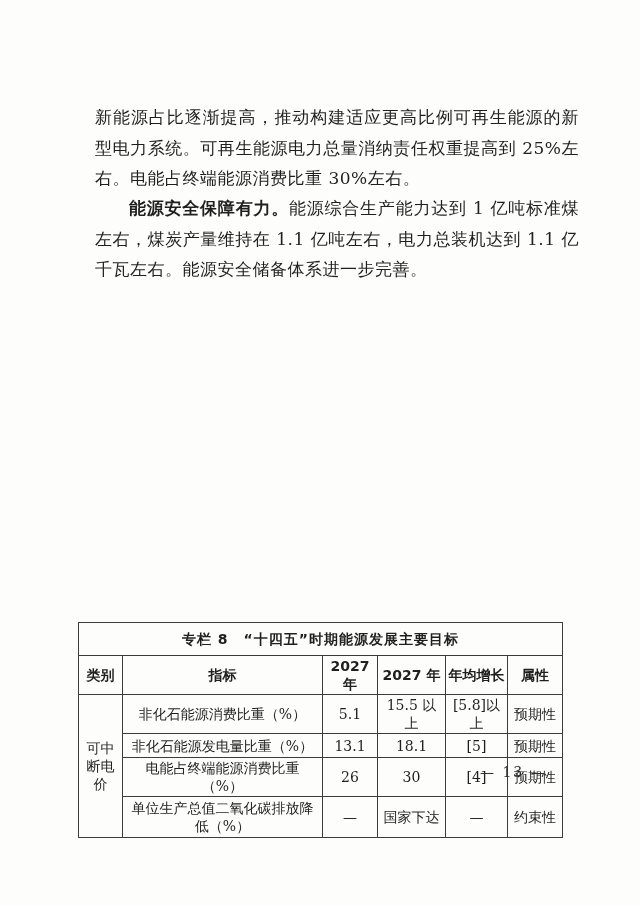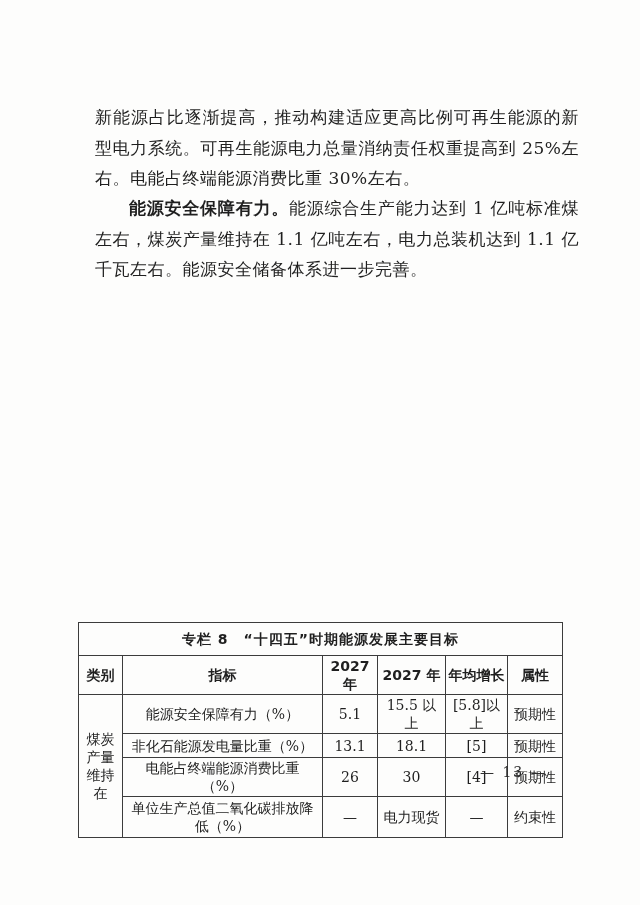--- a/index.html
+++ b/index.html
@@ -109,22 +109,22 @@
       </tr>
       <tr class="header-row">
         <td>类别</td>
         <td>指标</td>
         <td>2027 年</td>
         <td>2027 年</td>
         <td>年均增长</td>
         <td>属性</td>
       </tr>
       <tr class="data-row">
-        <td class="category-cell" rowspan="4">煤炭产量维持在</td>
-        <td>能源安全保障有力（%）</td>
+        <td class="category-cell" rowspan="4">可中断电价</td>
+        <td>非化石能源消费比重（%）</td>
         <td>5.1</td>
         <td>15.5 以上</td>
         <td>[5.8]以上</td>
         <td>预期性</td>
       </tr>
       <tr class="data-row">
         <td>非化石能源发电量比重（%）</td>
         <td>13.1</td>
         <td>18.1</td>
         <td>[5]</td>
@@ -133,21 +133,21 @@
       <tr class="data-row">
         <td>电能占终端能源消费比重（%）</td>
         <td>26</td>
         <td>30</td>
         <td>[4]</td>
         <td>预期性</td>
       </tr>
       <tr class="data-row tall">
         <td>单位生产总值二氧化碳排放降低（%）</td>
         <td>—</td>
-        <td>电力现货</td>
+        <td>国家下达</td>
         <td>—</td>
         <td>约束性</td>
       </tr>
     </tbody>
   </table>
 
   <div class="page-number">— 13 —</div>
 
 </div>
 

